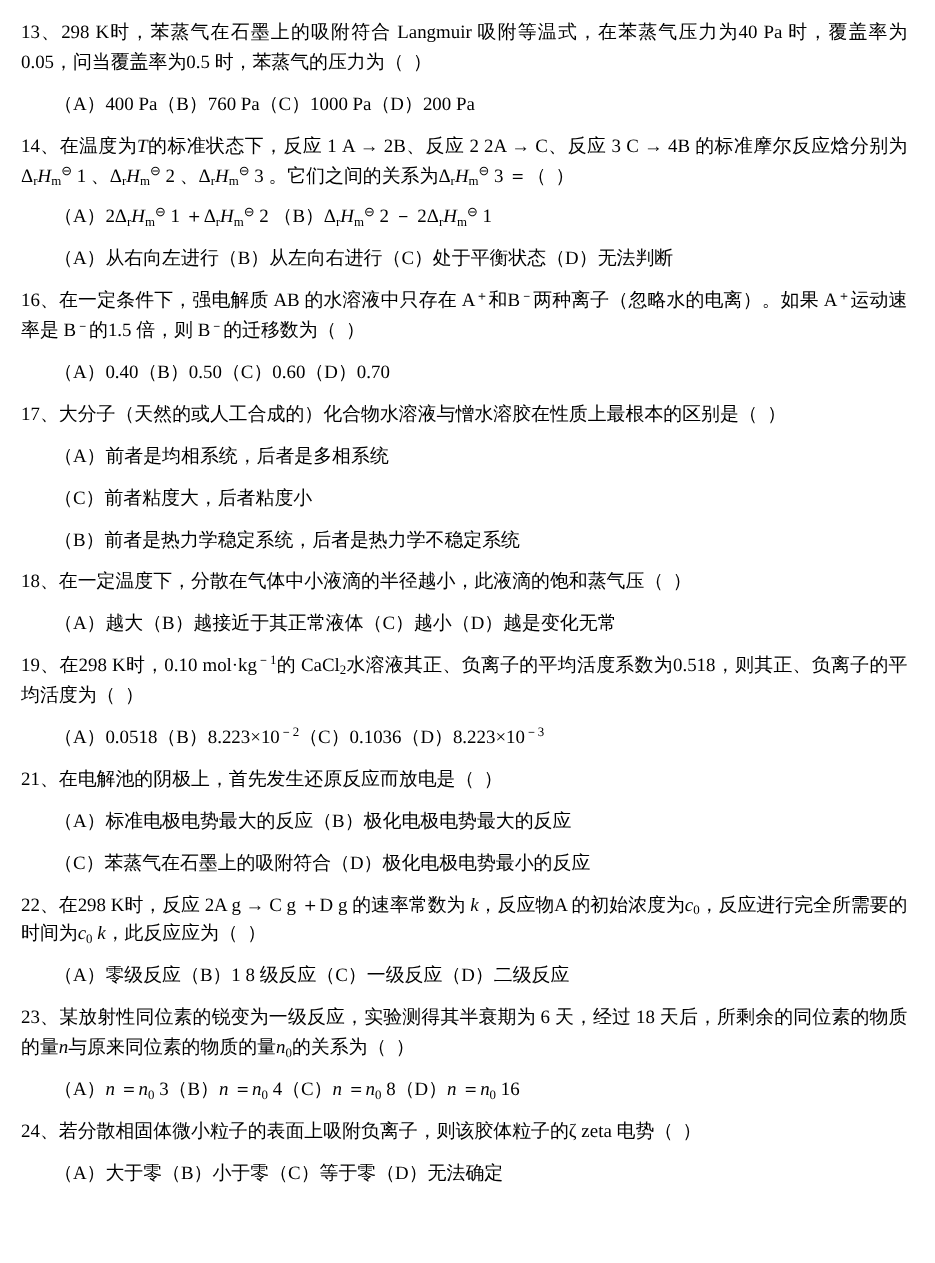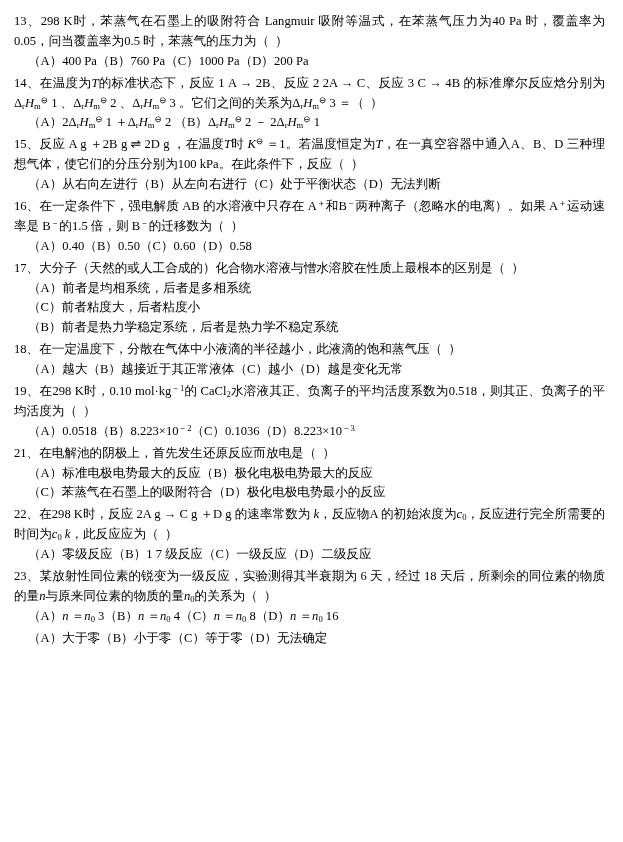--- a/index.html
+++ b/index.html
@@ -31,21 +31,21 @@
     text-indent: 0;
   }
   .opts {
     font-size: 12.6px;
     line-height: 1.58;
     margin: 0;
     padding-left: 14px;
     text-align: justify;
   }
   .opts-line {
-    margin: 0;
+    margin: 8px;
   }
   sub {
     font-size: 8.6px;
     vertical-align: -0.28em;
     line-height: 0;
   }
   sup {
     font-size: 8.6px;
     vertical-align: 0.48em;
     line-height: 0;
@@ -68,30 +68,29 @@
   </div>
 
   <div class="q">
     <p class="stem">14、在温度为<span class="it">T</span>的标准状态下，反应 1 A → 2B、反应 2 2A → C、反应 3 C → 4B 的标准摩尔反应焓分别为Δ<sub>r</sub><span class="it">H</span><sub>m</sub><sup>⊖</sup> 1 、Δ<sub>r</sub><span class="it">H</span><sub>m</sub><sup>⊖</sup> 2 、Δ<sub>r</sub><span class="it">H</span><sub>m</sub><sup>⊖</sup> 3 。它们之间的关系为Δ<sub>r</sub><span class="it">H</span><sub>m</sub><sup>⊖</sup> 3 ＝（&nbsp;&nbsp;）</p>
     <div class="opts">
       <p class="opts-line">（A）2Δ<sub>r</sub><span class="it">H</span><sub>m</sub><sup>⊖</sup> 1 ＋Δ<sub>r</sub><span class="it">H</span><sub>m</sub><sup>⊖</sup> 2 （B）Δ<sub>r</sub><span class="it">H</span><sub>m</sub><sup>⊖</sup> 2 － 2Δ<sub>r</sub><span class="it">H</span><sub>m</sub><sup>⊖</sup> 1</p>
     </div>
   </div>
 
   <div class="q">
-    <p class="stem">15、反应 A g ＋2B g ⇌ 2D g ，在温度<span class="it">T</span>时 <span class="it">K</span><sup>⊖</sup> ＝1。若温度恒定为<span class="it">T</span>，在一真空容器中通入A、B、D 三种理想气体，使它们的分压分别为100 kPa。在此条件下，反应（&nbsp;&nbsp;）</p>
     <div class="opts">
       <p class="opts-line">（A）从右向左进行（B）从左向右进行（C）处于平衡状态（D）无法判断</p>
     </div>
   </div>
 
   <div class="q">
     <p class="stem">16、在一定条件下，强电解质 AB 的水溶液中只存在 A<sup>＋</sup>和B<sup>－</sup>两种离子（忽略水的电离）。如果 A<sup>＋</sup>运动速率是 B<sup>－</sup>的1.5 倍，则 B<sup>－</sup>的迁移数为（&nbsp;&nbsp;）</p>
     <div class="opts">
-      <p class="opts-line">（A）0.40（B）0.50（C）0.60（D）0.58</p>
+      <p class="opts-line">（A）0.40（B）0.50（C）0.60（D）0.70</p>
     </div>
   </div>
 
   <div class="q">
     <p class="stem">17、大分子（天然的或人工合成的）化合物水溶液与憎水溶胶在性质上最根本的区别是（&nbsp;&nbsp;）</p>
     <div class="opts">
       <p class="opts-line">（A）前者是均相系统，后者是多相系统</p>
       <p class="opts-line">（C）前者粘度大，后者粘度小</p>
       <p class="opts-line">（B）前者是热力学稳定系统，后者是热力学不稳定系统</p>
     </div>
@@ -116,30 +115,31 @@
     <p class="stem">21、在电解池的阴极上，首先发生还原反应而放电是（&nbsp;&nbsp;）</p>
     <div class="opts">
       <p class="opts-line">（A）标准电极电势最大的反应（B）极化电极电势最大的反应</p>
       <p class="opts-line">（C）苯蒸气在石墨上的吸附符合（D）极化电极电势最小的反应</p>
     </div>
   </div>
 
   <div class="q">
     <p class="stem">22、在298 K时，反应 2A g → C g ＋D g 的速率常数为 <span class="it">k</span>，反应物A 的初始浓度为<span class="it">c</span><sub>0</sub>，反应进行完全所需要的时间为<span class="it">c</span><sub>0</sub> <span class="it">k</span>，此反应应为（&nbsp;&nbsp;）</p>
     <div class="opts">
-      <p class="opts-line">（A）零级反应（B）1 7 级反应（C）一级反应（D）二级反应</p>
+      <p class="opts-line">（A）零级反应（B）1 8 级反应（C）一级反应（D）二级反应</p>
     </div>
   </div>
 
   <div class="q">
     <p class="stem">23、某放射性同位素的锐变为一级反应，实验测得其半衰期为 6 天，经过 18 天后，所剩余的同位素的物质的量<span class="it">n</span>与原来同位素的物质的量<span class="it">n</span><sub>0</sub>的关系为（&nbsp;&nbsp;）</p>
     <div class="opts">
       <p class="opts-line">（A）<span class="it">n</span> ＝<span class="it">n</span><sub>0</sub> 3（B）<span class="it">n</span> ＝<span class="it">n</span><sub>0</sub> 4（C）<span class="it">n</span> ＝<span class="it">n</span><sub>0</sub> 8（D）<span class="it">n</span> ＝<span class="it">n</span><sub>0</sub> 16</p>
     </div>
   </div>
 
   <div class="q">
+    <p class="stem">24、若分散相固体微小粒子的表面上吸附负离子，则该胶体粒子的ζ zeta 电势（&nbsp;&nbsp;）</p>
     <div class="opts">
       <p class="opts-line">（A）大于零（B）小于零（C）等于零（D）无法确定</p>
     </div>
   </div>
 
 </div>
 
 </body></html>

